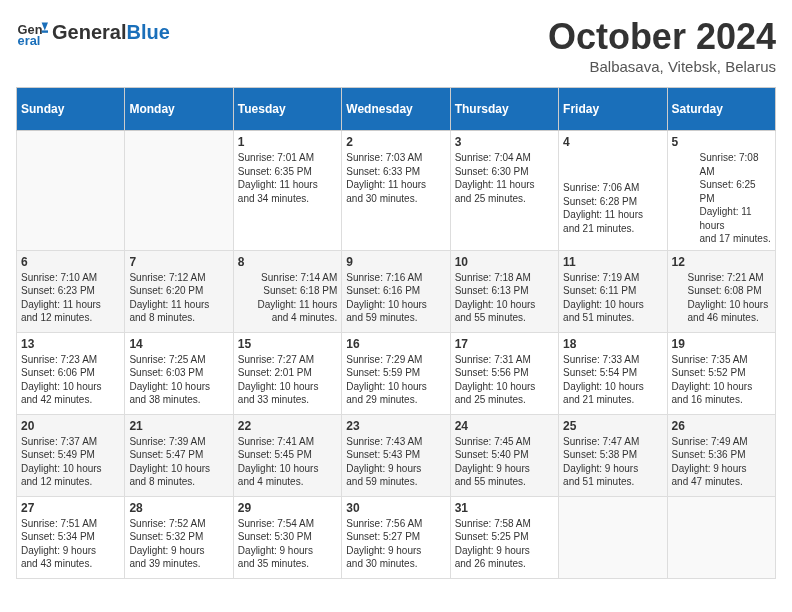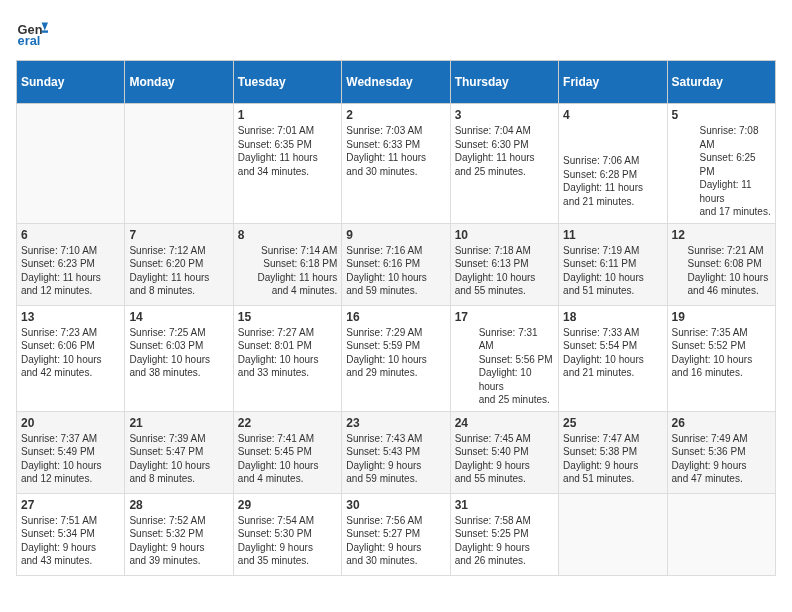--- a/index.html
+++ b/index.html
@@ -82,20 +82,29 @@
 <body>
 
 <div class="header">
   <div class="logo">
     <svg class="logo-icon" viewBox="0 0 40 40">
       <text x="2" y="22" font-size="16" font-weight="bold" fill="#333">Gen</text>
       <text x="2" y="36" font-size="16" font-weight="bold" fill="#1a6fba">eral</text>
       <polygon points="32,8 40,8 36,18" fill="#1a6fba"></polygon>
       <rect x="32" y="18" width="8" height="3" fill="#1a6fba"></rect>
     </svg>
+    <div>
+      <div style="font-size:20px;font-weight:bold;color:#333;line-height:1.1;">
+        <span style="color:#333;">General</span><span style="color:#1a6fba;">Blue</span>
+      </div>
+    </div>
+  </div>
+  <div class="title-block">
+    <div class="month-title">October 2024</div>
+    <div class="location">Balbasava, Vitebsk, Belarus</div>
   </div>
 </div>
 
 <table>
   <thead>
     <tr>
     <th>Sunday</th>
         <th>Monday</th>
         <th>Tuesday</th>
         <th>Wednesday</th>
@@ -206,34 +215,34 @@
         <td>
           <span class="day-num">14</span>
           <div class="cell-text" style="white-space: pre-line;">Sunrise: 7:25 AM
 Sunset: 6:03 PM
 Daylight: 10 hours
 and 38 minutes.</div>
         </td>
         <td>
           <span class="day-num">15</span>
           <div class="cell-text" style="white-space: pre-line;">Sunrise: 7:27 AM
-Sunset: 8:01 PM
+Sunset: 2:01 PM
 Daylight: 10 hours
 and 33 minutes.</div>
         </td>
         <td>
           <span class="day-num">16</span>
           <div class="cell-text" style="white-space: pre-line;">Sunrise: 7:29 AM
 Sunset: 5:59 PM
 Daylight: 10 hours
 and 29 minutes.</div>
         </td>
         <td>
           <span class="day-num">17</span>
-          <div class="cell-text" style="white-space: pre-line; margin-left: 24px;">Sunrise: 7:31 AM
+          <div class="cell-text" style="white-space: pre-line;">Sunrise: 7:31 AM
 Sunset: 5:56 PM
 Daylight: 10 hours
 and 25 minutes.</div>
         </td>
         <td>
           <span class="day-num">18</span>
           <div class="cell-text" style="white-space: pre-line;">Sunrise: 7:33 AM
 Sunset: 5:54 PM
 Daylight: 10 hours
 and 21 minutes.</div>

